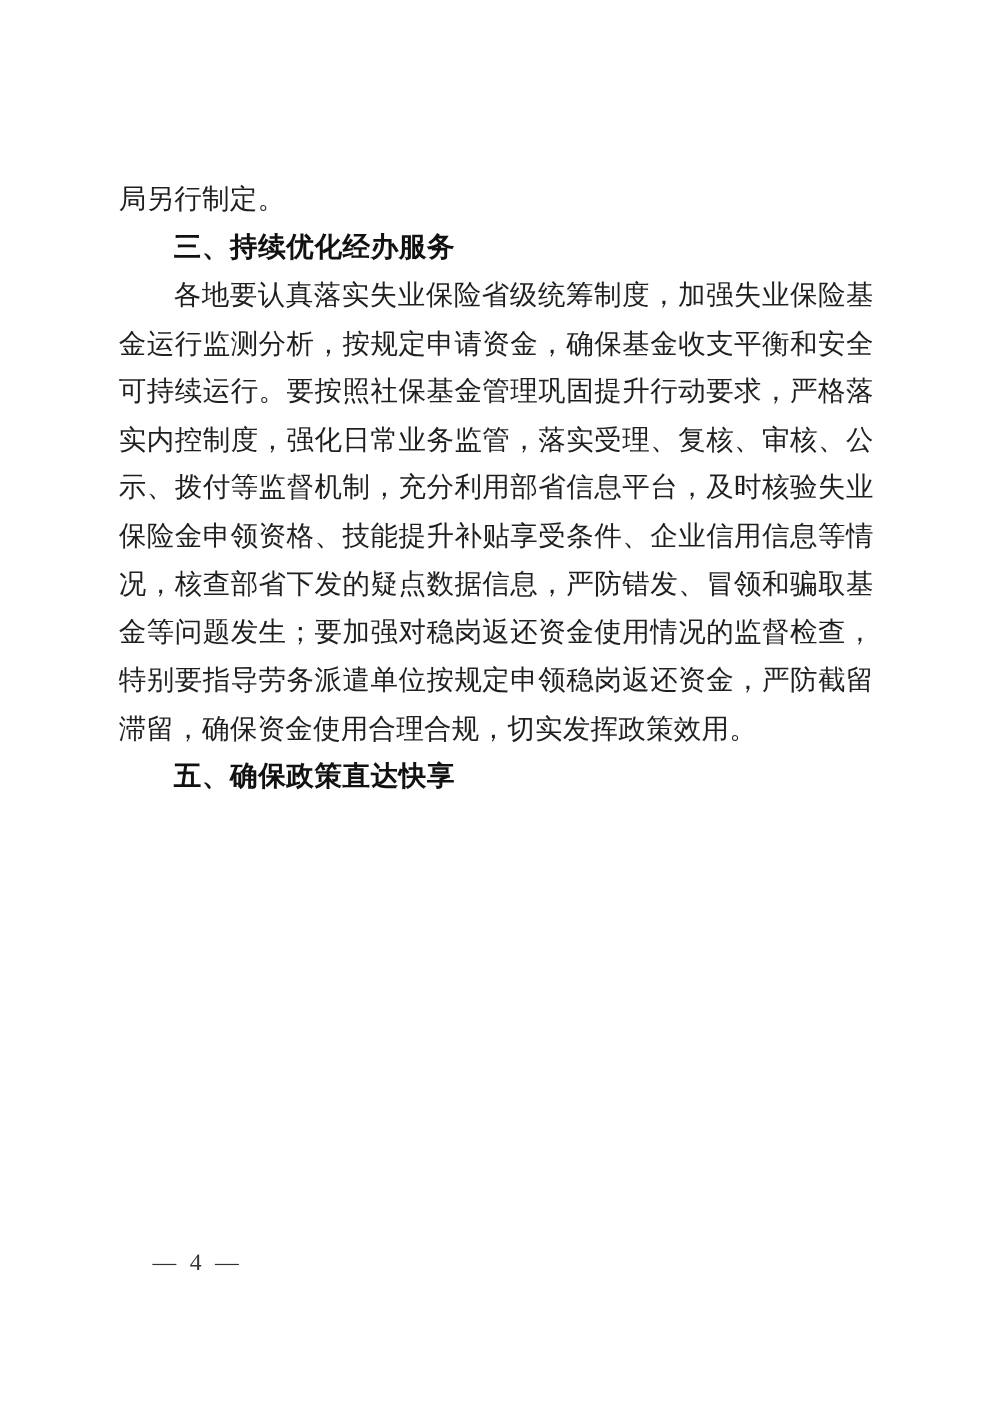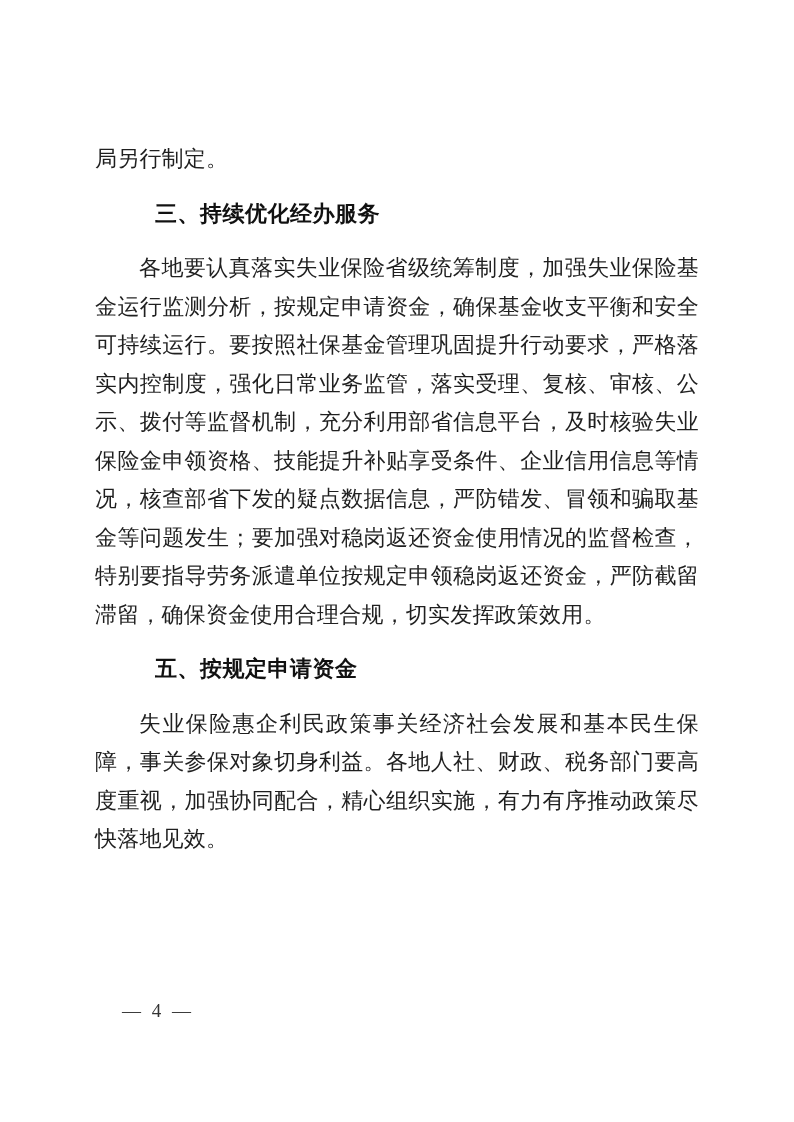--- a/index.html
+++ b/index.html
@@ -29,21 +29,21 @@
   }
   .body-para {
     margin: 0;
     text-indent: 2em;
     letter-spacing: 0.2px;
   }
   .body-para.continued {
     text-indent: 0;
   }
   .section-heading {
-    margin: 16px;
+    margin: 0;
     font-family: "Liberation Sans", "DejaVu Sans", sans-serif;
     font-weight: 700;
     font-size: 22px;
     line-height: 38.5px;
     color: #111111;
     text-indent: 2em;
     text-align: left;
     letter-spacing: 0.5px;
   }
   .page-number {
@@ -61,18 +61,17 @@
 <body>
 
 <div class="page">
   <div class="doc-body">
     <p class="body-para continued">局另行制定。</p>
 
     <h2 class="section-heading">三、持续优化经办服务</h2>
 
     <p class="body-para">各地要认真落实失业保险省级统筹制度，加强失业保险基金运行监测分析，按规定申请资金，确保基金收支平衡和安全可持续运行。要按照社保基金管理巩固提升行动要求，严格落实内控制度，强化日常业务监管，落实受理、复核、审核、公示、拨付等监督机制，充分利用部省信息平台，及时核验失业保险金申领资格、技能提升补贴享受条件、企业信用信息等情况，核查部省下发的疑点数据信息，严防错发、冒领和骗取基金等问题发生；要加强对稳岗返还资金使用情况的监督检查，特别要指导劳务派遣单位按规定申领稳岗返还资金，严防截留滞留，确保资金使用合理合规，切实发挥政策效用。</p>
 
-    <h2 class="section-heading">五、按规定申请资金</h2>
-    <p class="body-para">失业保险惠企利民政策事关经济社会发展和基本民生保障，事关参保对象切身利益。各地人社、财政、税务部门要高度重视，加强协同配合，精心组织实施，有力有序推动政策尽快落地见效。</p>
+    <h2 class="section-heading">五、确保政策直达快享</h2>
   </div>
 
   <div class="page-number">— 4 —</div>
 </div>
 
 </body></html>

